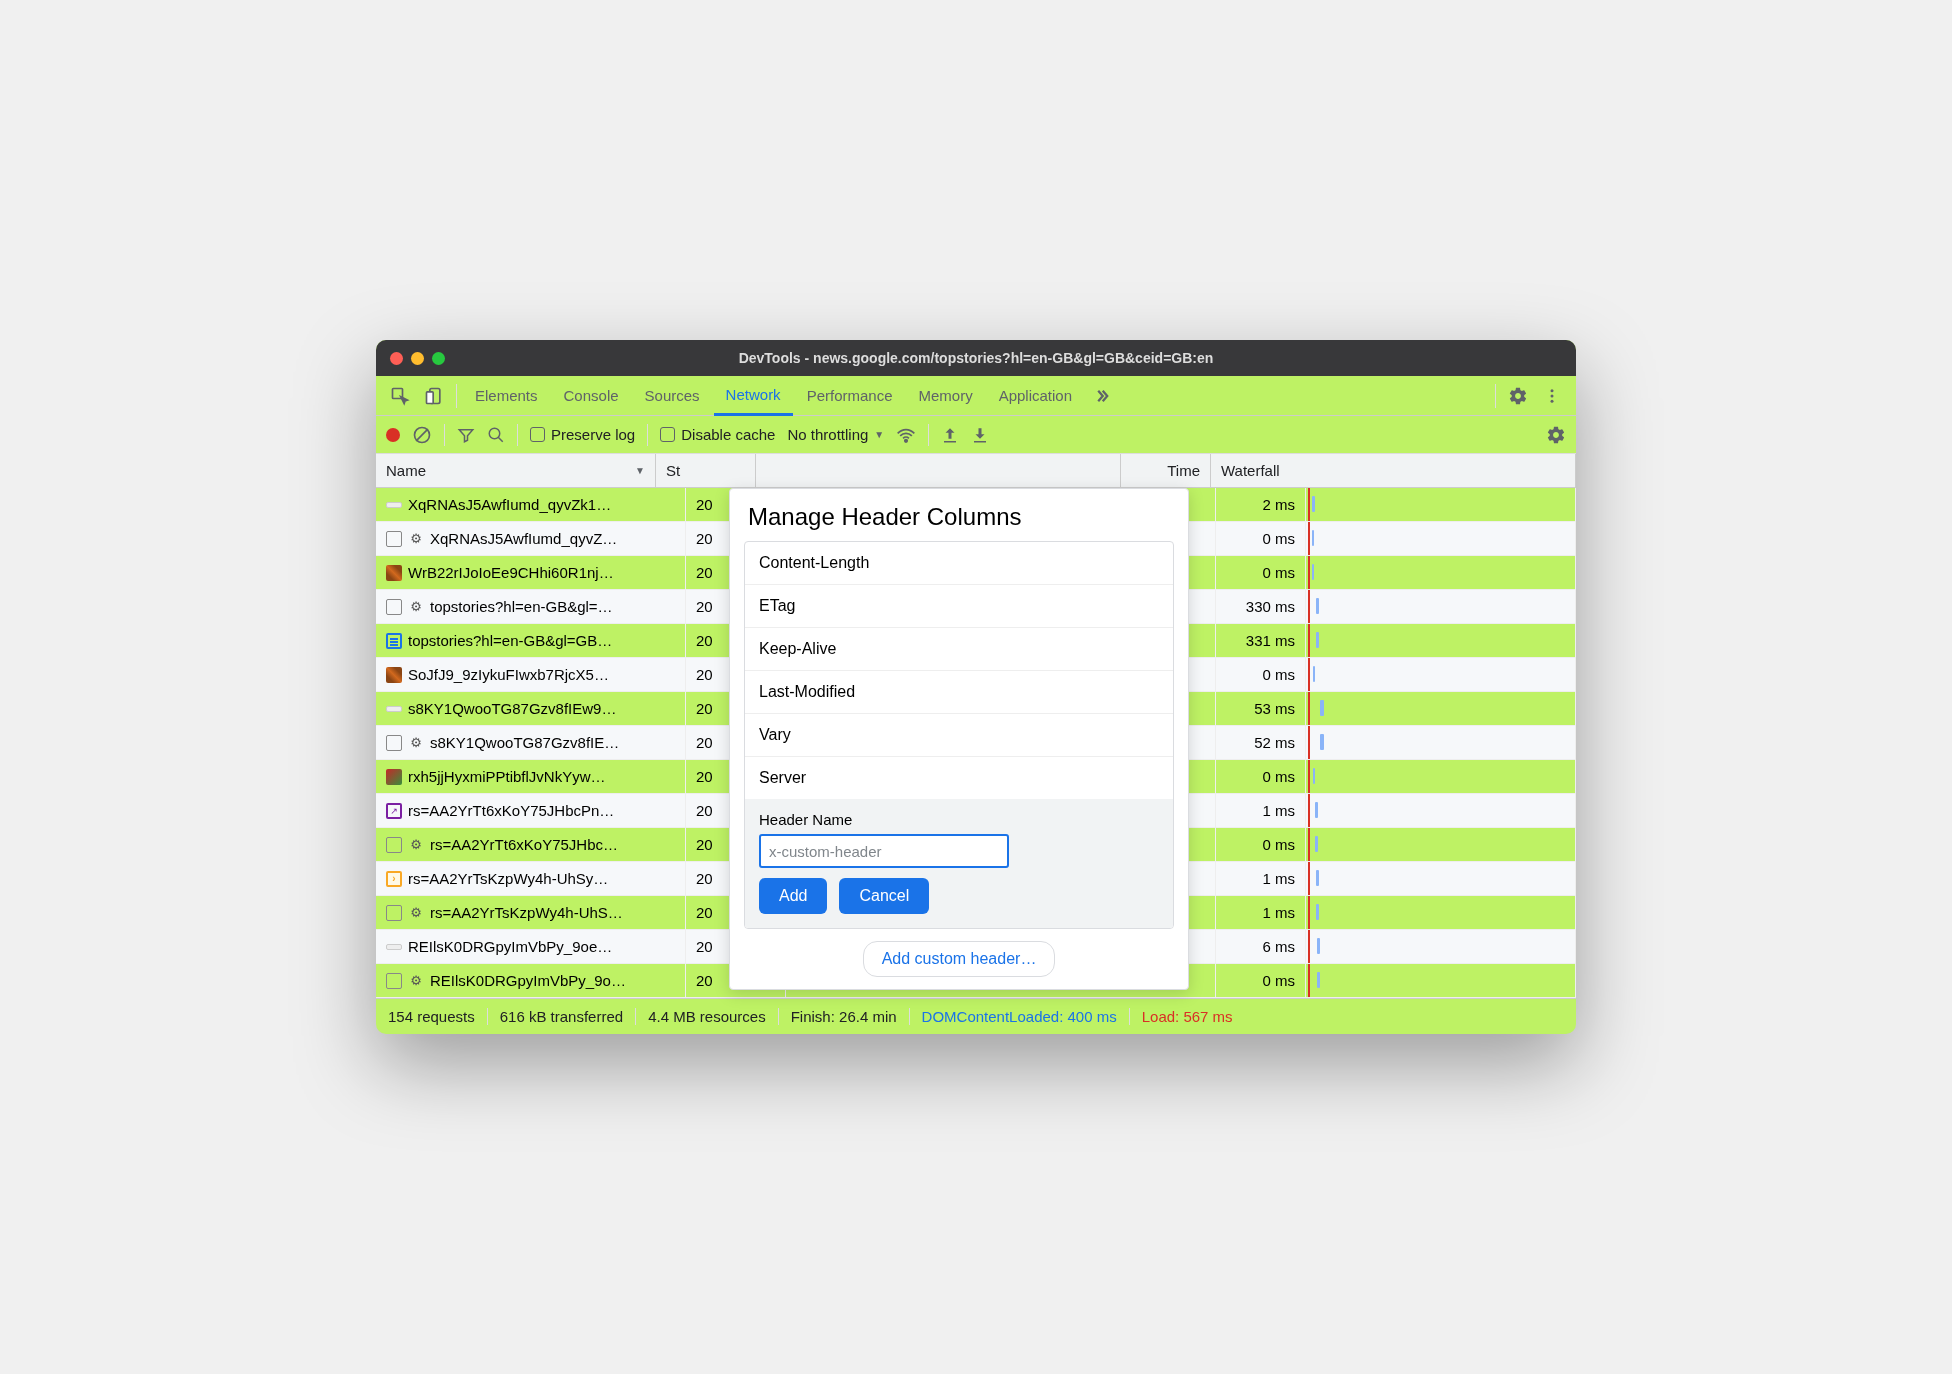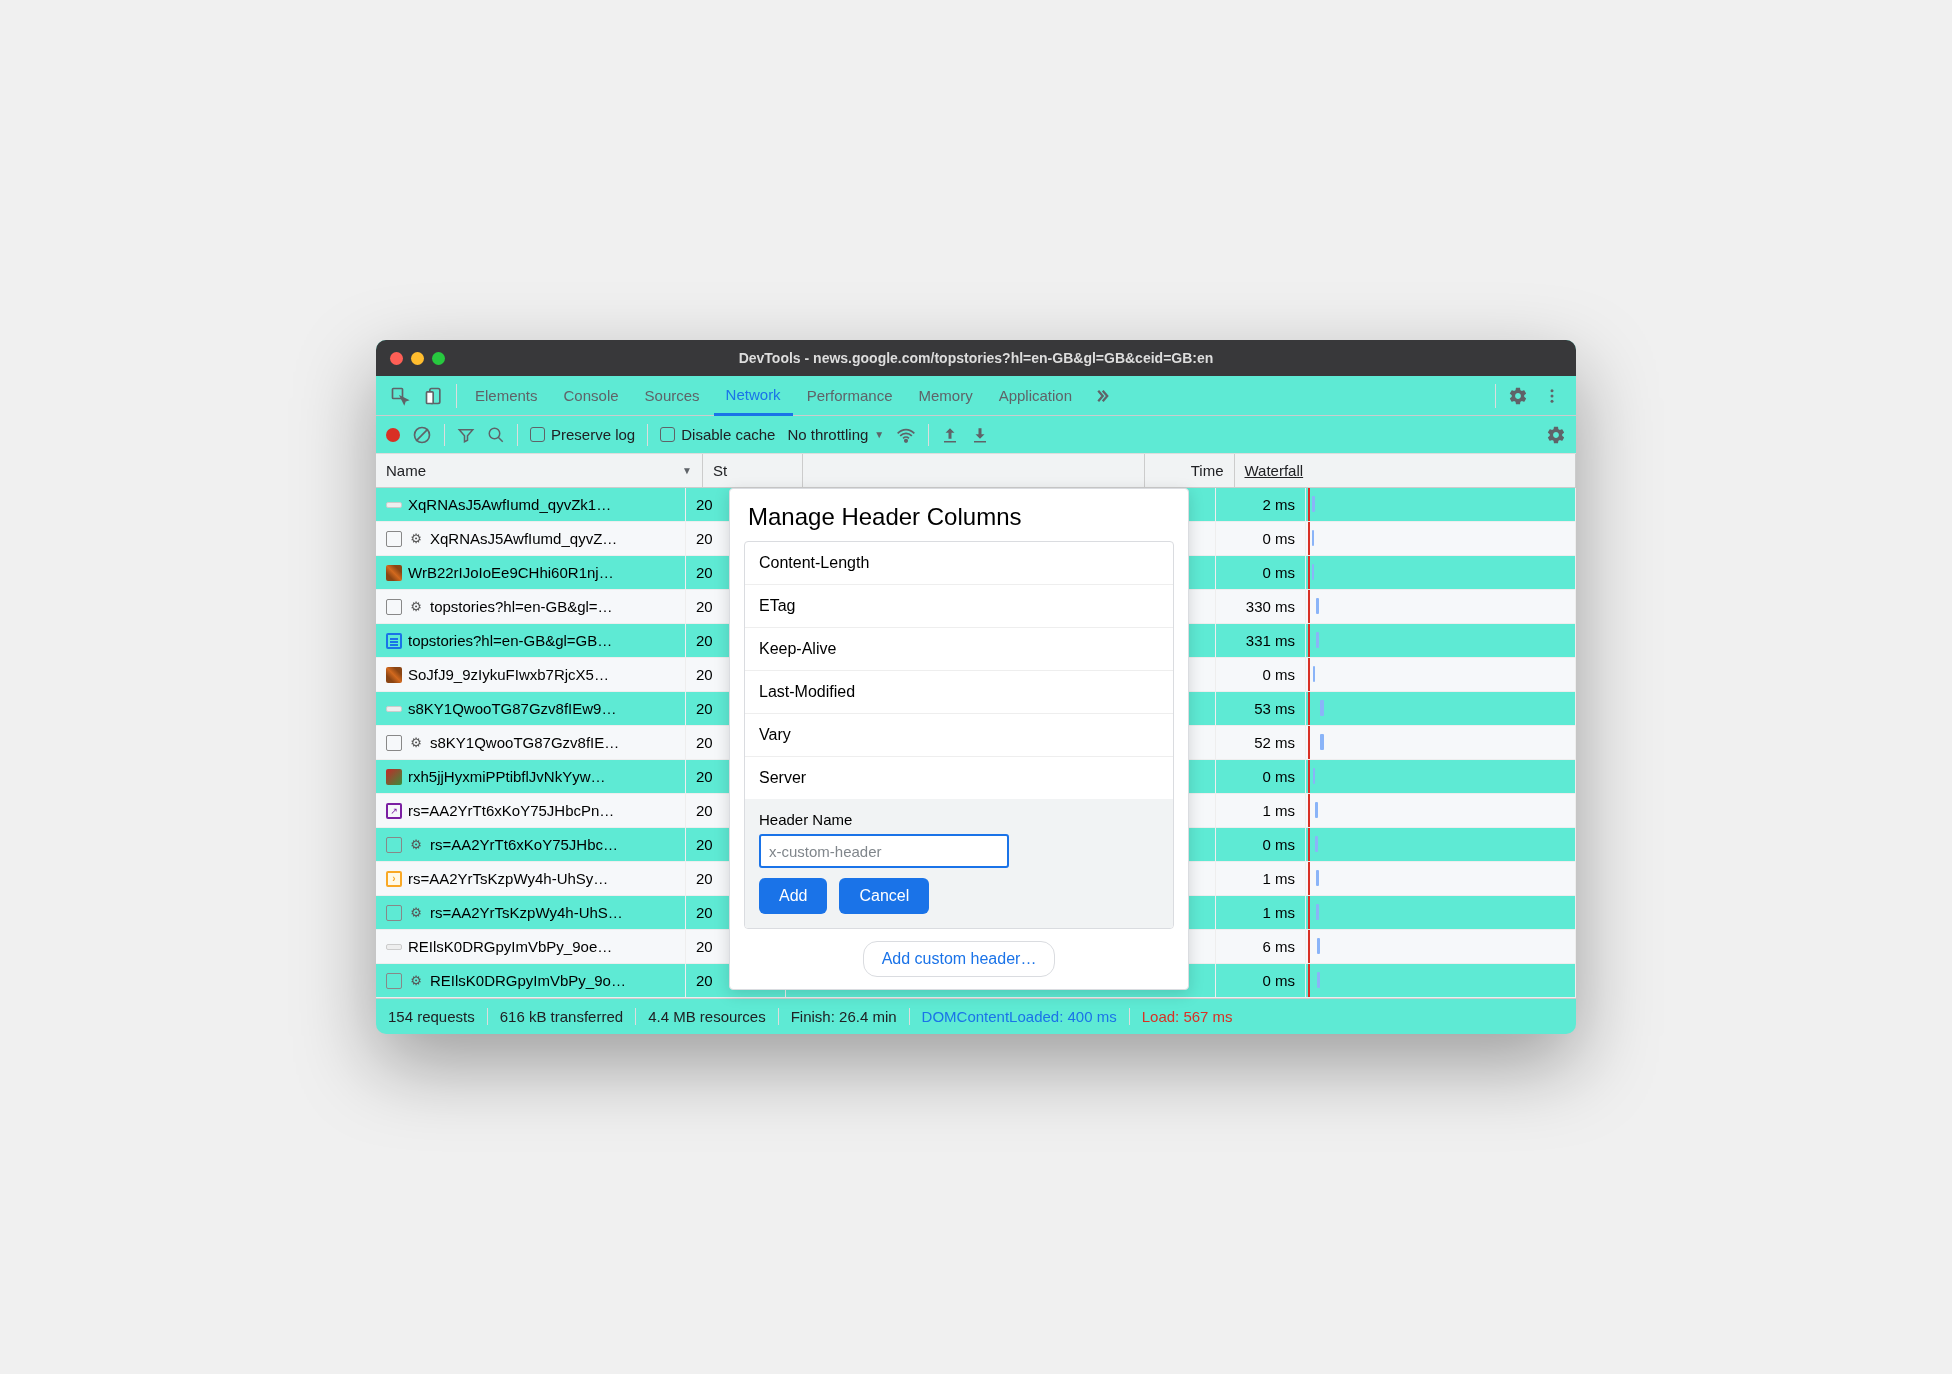--- a/index.html
+++ b/index.html
@@ -1,17 +1,17 @@
 <!DOCTYPE html>
 <html><head>
 <meta charset="utf-8">
 <style>
 * { margin: 0; padding: 0; box-sizing: border-box; font-family: -apple-system, BlinkMacSystemFont, "Segoe UI", Helvetica, Arial, sans-serif; }
 body { background: #f0f0f0; display: flex; align-items: center; justify-content: center; min-height: 100vh; padding: 40px; }
-.window { width: 1200px; background: #5eead4; border-radius: 10px; box-shadow: 0 30px 80px rgba(0,0,0,0.35); overflow: hidden; }
+.window { width: 1200px; background: #bef264; border-radius: 10px; box-shadow: 0 30px 80px rgba(0,0,0,0.35); overflow: hidden; }
 .titlebar { background: #38383a; height: 36px; display: flex; align-items: center; padding: 0 14px; position: relative; }
 .traffic { display: flex; gap: 8px; }
 .traffic span { width: 13px; height: 13px; border-radius: 50%; display: block; }
 .traffic .close { background: #ff5f56; }
 .traffic .min { background: #ffbd2e; }
 .traffic .max { background: #27c93f; }
 .titlebar-title { color: #ddd; font-size: 14px; font-weight: 600; position: absolute; left: 0; right: 0; text-align: center; pointer-events: none; }
 .tabs { display: flex; align-items: center; border-bottom: 1px solid #ccc; height: 40px; padding: 0 8px; gap: 2px; }
 .tabs .icon-btn { width: 32px; height: 32px; display: flex; align-items: center; justify-content: center; color: #5f6368; }
 .tabs .sep { width: 1px; height: 24px; background: #ddd; margin: 0 4px; }
@@ -22,24 +22,24 @@
 .rec-dot { width: 14px; height: 14px; border-radius: 50%; background: #d93025; }
 .toolbar .icon { color: #5f6368; display: flex; align-items: center; }
 .toolbar .vsep { width: 1px; height: 22px; background: #ddd; }
 .checkbox-label { display: flex; align-items: center; gap: 6px; color: #202124; font-size: 15px; }
 .checkbox-label .cb { width: 15px; height: 15px; border: 1.5px solid #5f6368; border-radius: 3px; }
 .throttling { color: #202124; font-size: 15px; display: flex; align-items: center; gap: 6px; }
 .caret { font-size: 10px; color: #5f6368; }
 .toolbar .right { margin-left: auto; display: flex; gap: 12px; align-items: center; }
 .headers-row { display: flex; height: 34px; background: #f1f3f4; border-bottom: 1px solid #ccc; font-size: 15px; color: #202124; }
 .headers-row .col { display: flex; align-items: center; padding: 0 10px; border-right: 1px solid #ccc; }
-.headers-row .col.name { width: 327px; justify-content: space-between; }
+.headers-row .col.name { width: 280px; justify-content: space-between; }
 .headers-row .col.status { width: 100px; }
 .headers-row .col.time { width: 90px; justify-content: flex-end; text-align: right; }
-.headers-row .col.waterfall { flex: 1; text-decoration: underline; }
+.headers-row .col.waterfall { flex: 1; }
 .grid-body { position: relative; }
 .row { display: flex; height: 34px; border-bottom: 1px solid #eee; font-size: 15px; align-items: flex-end; }
 .row:nth-child(even) { background: #f6f8fa; }
 .row .cell { padding: 0 10px; border-right: 1px solid #eee; height: 100%; display: flex; align-items: center; overflow: hidden; white-space: nowrap; }
 .row .cell.name { width: 310px; gap: 6px; }
 .row .cell.status { width: 100px; }
 .row .cell.gap { flex: 1; }
 .row .cell.time { width: 90px; justify-content: flex-end; }
 .row .cell.waterfall { width: 270px; position: relative; }
 .file-icon { width: 16px; height: 16px; flex-shrink: 0; display: flex; align-items: center; justify-content: center; font-size: 11px; }

